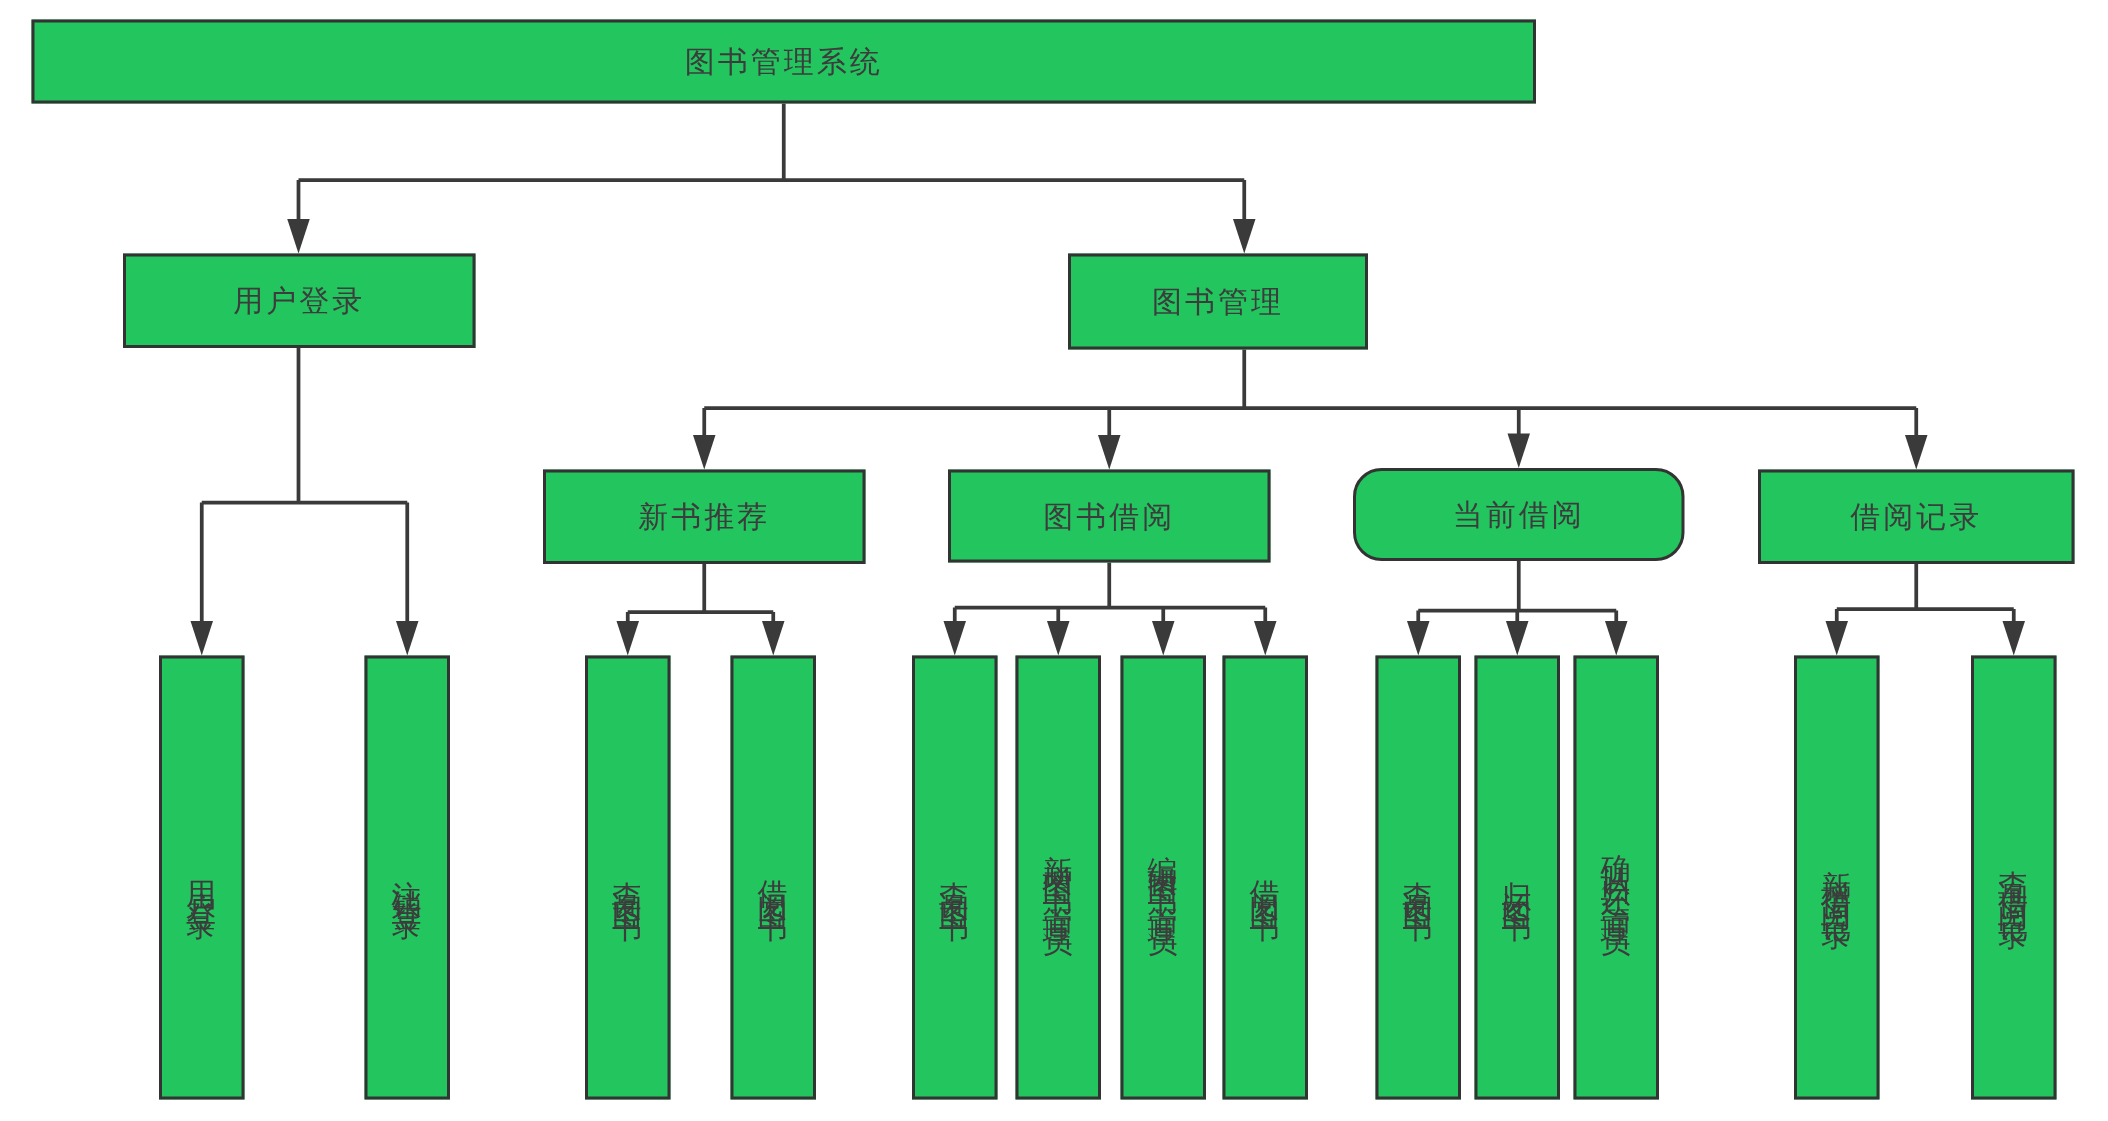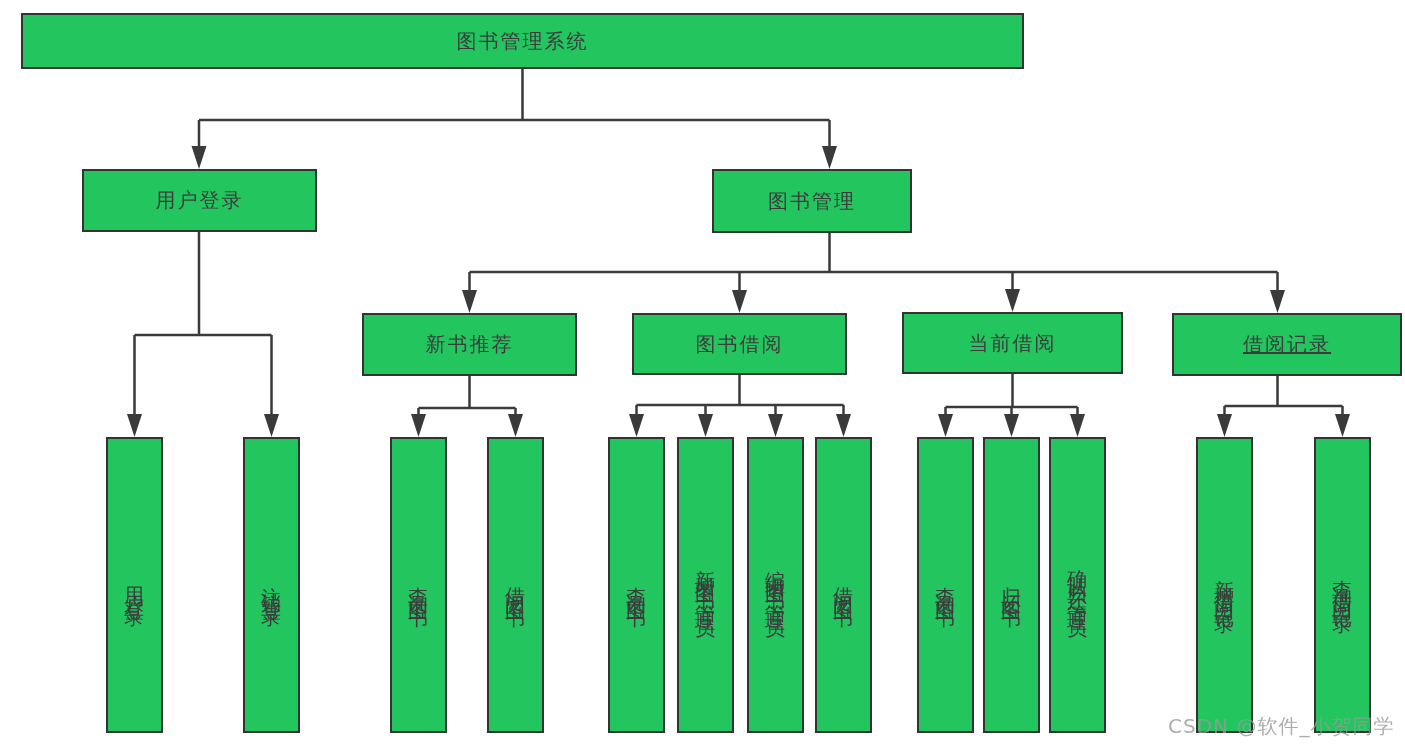--- a/index.html
+++ b/index.html
@@ -36,22 +36,22 @@
     line-height: 1;
   }
   
   .n-root   { left: 21px;  top: 13px;  width: 1003px; height: 56px; }
   
   .n-ulogin { left: 82px;  top: 169px; width: 235px; height: 63px; }
   .n-bmgmt  { left: 712px; top: 169px; width: 200px; height: 64px; }
   
   .n-rec    { left: 362px;  top: 313px; width: 215px; height: 63px; }
   .n-borrow { left: 632px;  top: 313px; width: 215px; height: 62px; }
-  .n-cur    { left: 902px;  top: 312px; width: 221px; height: 62px; }
-  .n-rem    { left: 1172px; top: 313px; width: 230px; height: 63px; text-decoration: underline; }
+  .n-cur    { left: 902px;  top: 312px; width: 221px; height: 62px; border-radius: 19px; }
+  .n-rem    { left: 1172px; top: 313px; width: 211px; height: 63px; }
   
   .leaf { top: 437px; width: 57px; height: 296px; }
   .n-l1  { left: 106px;  }
   .n-l2  { left: 243px;  }
   .n-l3  { left: 390px;  }
   .n-l4  { left: 487px;  }
   .n-l5  { left: 608px;  }
   .n-l6  { left: 677px;  }
   .n-l7  { left: 747px;  }
   .n-l8  { left: 815px;  }
@@ -140,15 +140,14 @@
   <div class="node v-node leaf n-l7">编辑图书（管理员）</div>
   <div class="node v-node leaf n-l8">借阅图书</div>
 
   <div class="node v-node leaf n-l9">查询图书</div>
   <div class="node v-node leaf n-l10">归还图书</div>
   <div class="node v-node leaf n-l11">确认归还（管理员）</div>
 
   <div class="node v-node leaf n-l12">新增借阅记录</div>
   <div class="node v-node leaf n-l13">查询借阅记录</div>
 
-  <div class="watermark">CSDN @软件_小贺同学</div>
 
 </div>
 
 </body></html>

